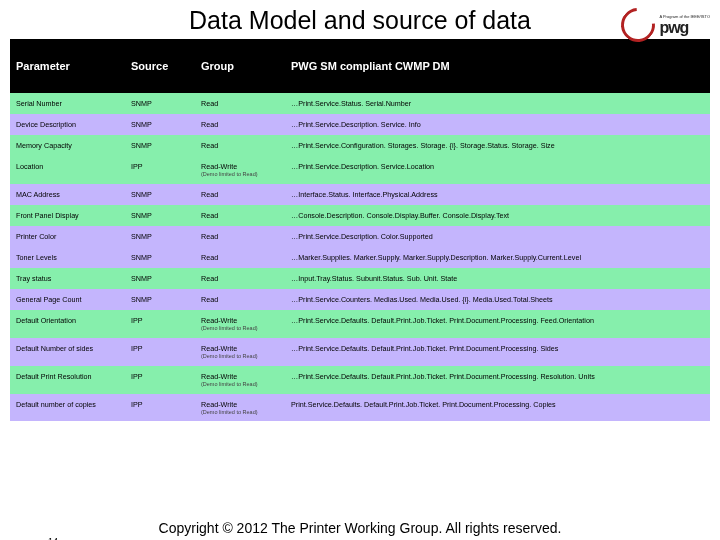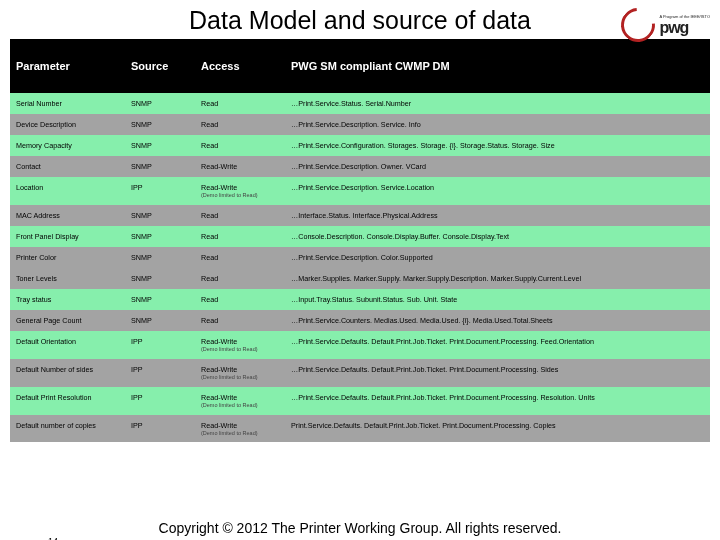--- a/index.html
+++ b/index.html
@@ -74,21 +74,21 @@
     padding: 21px 6px;
   }
   tbody td {
     font-size: 7.2px;
     padding: 6px 6px;
     vertical-align: top;
     word-wrap: break-word;
     line-height: 1.25;
   }
   tbody tr.odd td  { background: #86efac; }
-  tbody tr.even td { background: #a3a3a3; }
+  tbody tr.even td { background: #c4b5fd; }
   .access-note {
     display: block;
     font-size: 5.5px;
     color: #444;
   }
   .footer {
     position: absolute;
     bottom: 4px;
     left: 0;
     width: 100%;
@@ -122,21 +122,21 @@
     <colgroup>
         <col class="c1">
         <col class="c2">
         <col class="c3">
         <col class="c4">
       </colgroup>
     <thead>
       <tr>
         <th>Parameter</th>
         <th>Source</th>
-        <th>Access</th>
+        <th>Group</th>
         <th>PWG SM compliant CWMP DM</th>
       </tr>
     </thead>
     <tbody id="tbody">
         <tr class="odd">
           <td>Serial Number</td>
           <td>SNMP</td>
           <td>Read</td>
           <td>…Print.Service.Status. Serial.Number</td>
         </tr>
@@ -145,26 +145,20 @@
           <td>SNMP</td>
           <td>Read</td>
           <td>…Print.Service.Description. Service. Info</td>
         </tr>
         <tr class="odd">
           <td>Memory Capacity</td>
           <td>SNMP</td>
           <td>Read</td>
           <td>…Print.Service.Configuration. Storages. Storage. {i}. Storage.Status. Storage. Size</td>
         </tr>
-        <tr class="even">
-          <td>Contact</td>
-          <td>SNMP</td>
-          <td>Read-Write</td>
-          <td>…Print.Service.Description. Owner. VCard</td>
-        </tr>
         <tr class="odd">
           <td>Location</td>
           <td>IPP</td>
           <td>Read-Write<span class="access-note">(Demo limited to Read)</span></td>
           <td>…Print.Service.Description. Service.Location</td>
         </tr>
         <tr class="even">
           <td>MAC Address</td>
           <td>SNMP</td>
           <td>Read</td>

